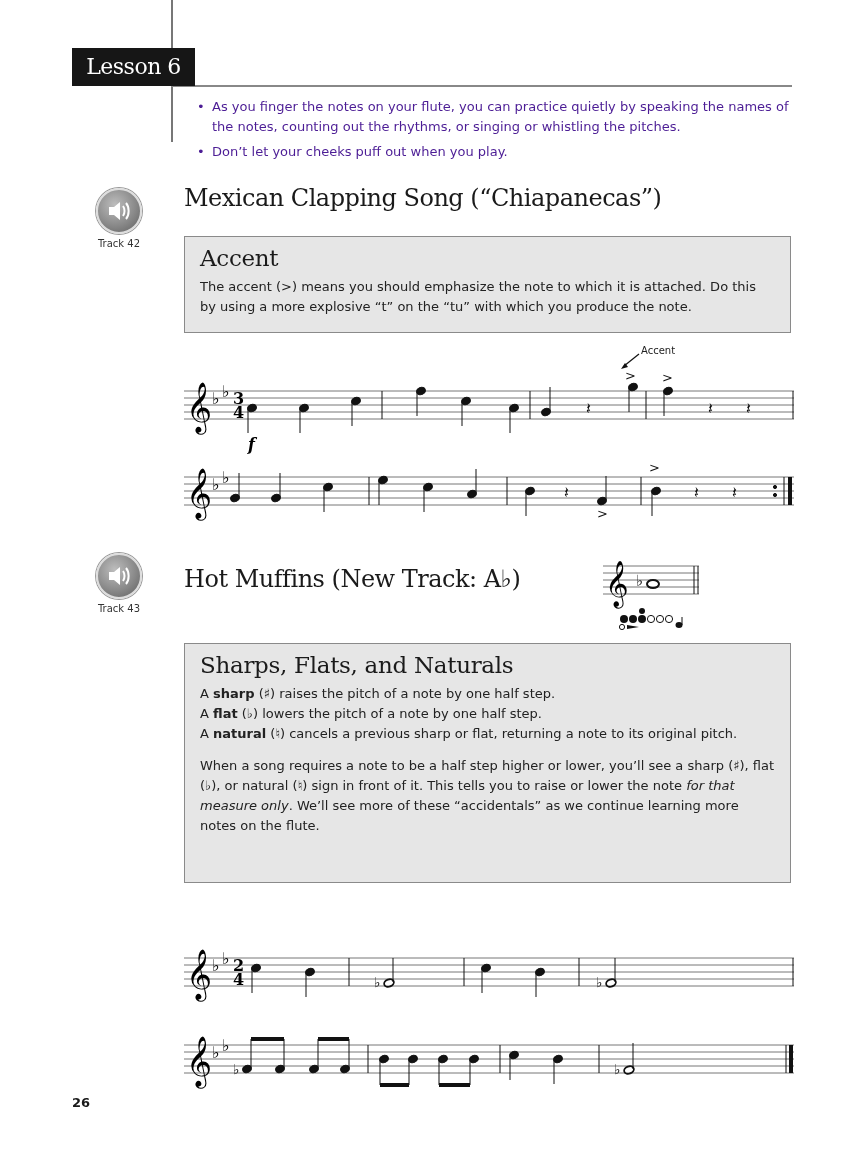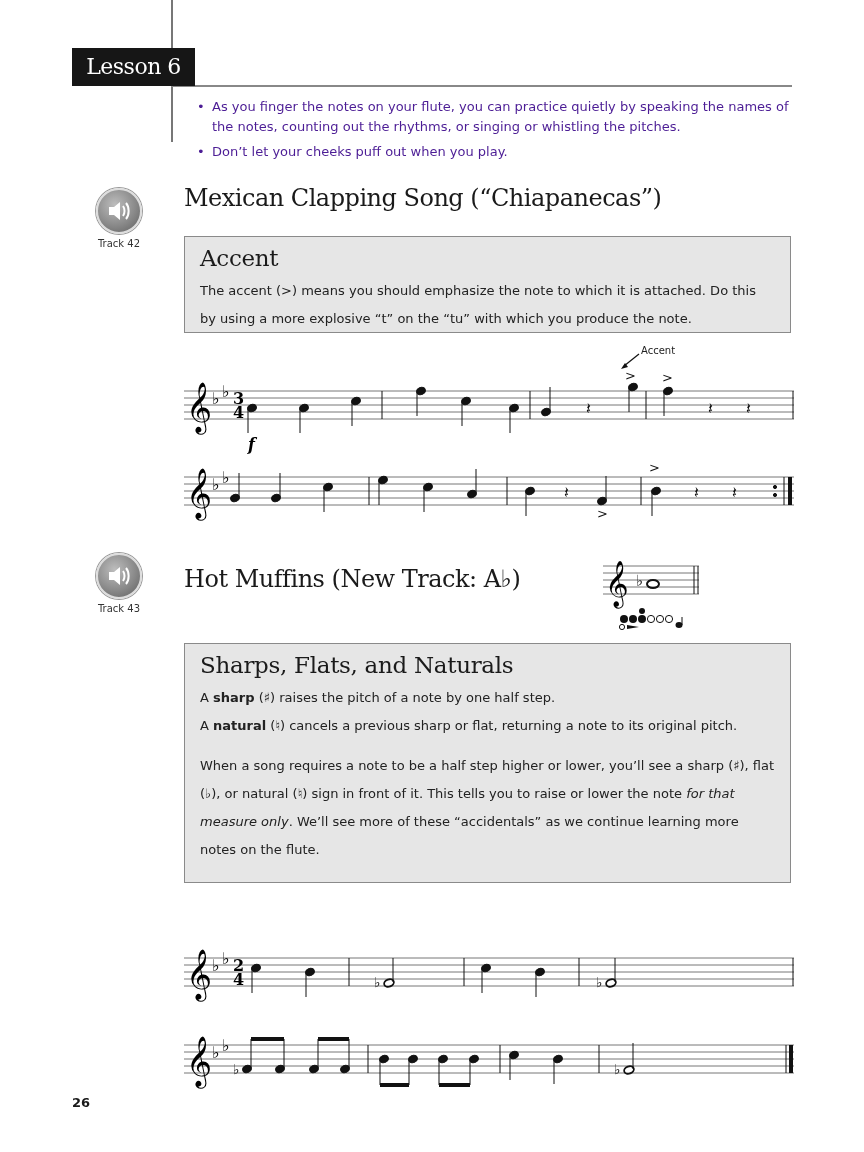--- a/index.html
+++ b/index.html
@@ -12,21 +12,21 @@
   .bullets .b { position:relative; padding-left:15px; margin-bottom:5px; }
   .bullets .b:before { content:"•"; position:absolute; left:0; top:0; }
   .track { position:absolute; width:60px; text-align:center; }
   .track .spk { width:42px; height:42px; border-radius:50%; margin:0 auto;
     background:radial-gradient(circle at 40% 35%, #bdbdbd 0%, #8a8a8a 55%, #5e5e5e 100%); border:2px solid #ddd; box-shadow:0 0 0 1px #999; position:relative; }
   .track .spk svg { position:absolute; left:7px; top:7px; }
   .track .lbl { font-size:10px; color:#333; margin-top:4px; }
   .song-title { position:absolute; left:184px; font-family:"DejaVu Serif", serif; font-size:24px; color:#1a1a1a; letter-spacing:-0.5px; white-space:nowrap; }
   .box { position:absolute; left:184px; width:607px; background:#e6e6e6; border:1px solid #8a8a8a; box-sizing:border-box; padding:8px 15px; }
   .box h2 { margin:0 0 6px 0; font-family:"DejaVu Serif", serif; font-weight:normal; font-size:23px; color:#1a1a1a; letter-spacing:-0.3px; }
-  .box p { margin:0; font-size:13px; line-height:28px; color:#222; }
+  .box p { margin:0; font-size:13px; line-height:20px; color:#222; }
   .box p + p { margin-top:12px; }
   .staff { position:absolute; left:184px; }
   .page-num { position:absolute; left:72px; top:1095px; font-size:13px; font-weight:bold; }
   .accent-label { position:absolute; font-size:10px; color:#222; }
 </style>
 </head>
 <body>
 
 <div class="vline"></div>
 <div class="hline"></div>
@@ -184,20 +184,21 @@
       <circle cx="19" cy="72" r="2.6"></circle>
     </g>
   <path d="M24 70 l12 2 l-12 2 z" fill="#111"></path>
   <ellipse cx="76" cy="70" rx="3.5" ry="3" fill="#111"></ellipse>
     <line x1="79" y1="70" x2="79" y2="62" stroke="#111"></line>
 </svg>
 
 <div class="box" style="top:643px;height:240px;">
   <h2>Sharps, Flats, and Naturals</h2>
   <p>A <b>sharp</b> (♯) raises the pitch of a note by one half step.</p>
+  <p style="margin-top:0">A  <b>flat</b> (♭) lowers the pitch of a note by one half step.</p>
   <p style="margin-top:0">A <b>natural</b> (♮) cancels a previous sharp or flat, returning a note to its original pitch.</p>
   <p>When a song requires a note to be a half step higher or lower, you’ll see a sharp (♯), flat (♭), or natural (♮) sign in front of it. This tells you to raise or lower the note <i>for that measure only</i>. We’ll see more of these “accidentals” as we continue learning more notes on the flute.</p>
 </div>
 
 <svg class="staff" style="top:940px" width="612" height="150">
   <g>
     <g stroke="#777" stroke-width="1">
         <line x1="0" y1="18" x2="610" y2="18"></line>
         <line x1="0" y1="25" x2="610" y2="25"></line>
         <line x1="0" y1="32" x2="610" y2="32"></line>

